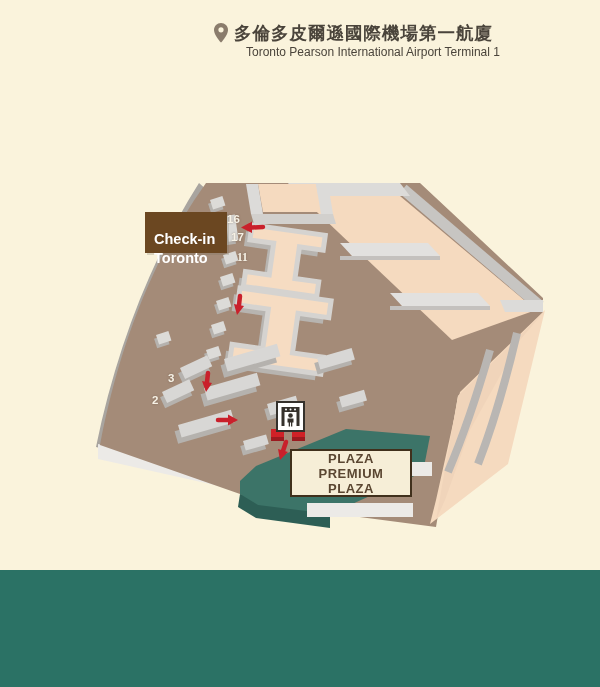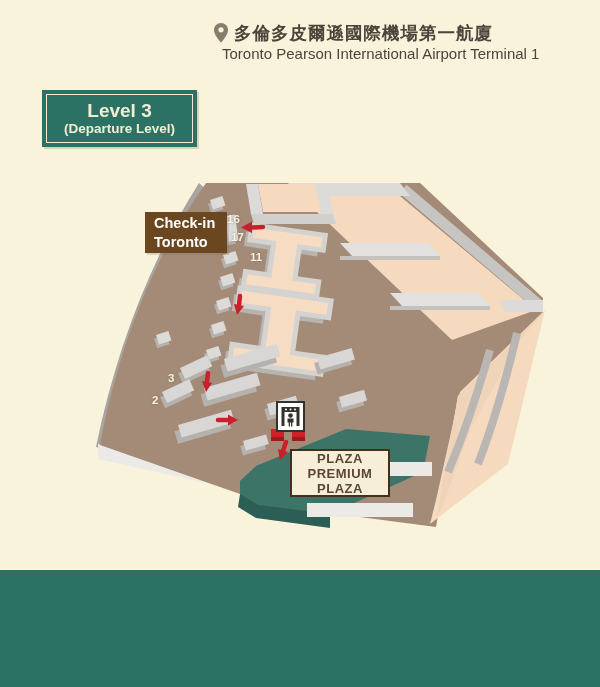--- a/index.html
+++ b/index.html
@@ -10,49 +10,49 @@
   }
   
   .header{position:absolute;left:0;top:0;width:600px;height:80px;}
   .pin{position:absolute;left:214px;top:23px;}
   .loc-zh{
     position:absolute;left:234px;top:21px;font-size:17.5px;font-weight:bold;
     color:#4a443b;letter-spacing:1px;white-space:nowrap;
     font-family:"DejaVu Sans","Liberation Sans",sans-serif;
   }
   .loc-en{
-    position:absolute;left:222px;top:45px;font-size:15px;color:#4a443b;white-space:nowrap;
+    position:absolute;left:246px;top:45px;font-size:12px;color:#4a443b;white-space:nowrap;
   }
   
   .badge{
     position:absolute;left:42px;top:90px;width:155px;height:57px;
     background:#2b7265;box-sizing:border-box;padding:4px;
     box-shadow:2px 2px 0 rgba(120,110,90,.25);
   }
   .badge-inner{
     width:100%;height:100%;box-sizing:border-box;border:1.5px solid #f1e9d0;
     display:flex;flex-direction:column;align-items:center;justify-content:center;
   }
   .badge-title{color:#f3ecd4;font-size:19px;font-weight:bold;line-height:21px;}
   .badge-sub{color:#f3ecd4;font-size:13.5px;font-weight:bold;line-height:16px;}
   
   .map-wrap{position:absolute;left:0;top:0;width:600px;height:687px;}
   .map-svg{position:absolute;left:0;top:0;}
   .checkin-label{
     position:absolute;left:145px;top:212px;width:82px;height:41px;
     background:#6b4721;color:#ffffff;font-weight:bold;font-size:14.5px;line-height:19px;
-    box-sizing:border-box;padding:2px 0 0 9px;
+    box-sizing:border-box;padding:18px 0 0 9px;
     box-shadow:2px 2px 0 rgba(120,110,90,.25);
   }
   .num{
     position:absolute;color:#f7f2e6;font-size:11.5px;font-weight:bold;
     text-shadow:0 0 2px rgba(90,70,55,.5);
   }
   .plaza-label{
-    position:absolute;left:290px;top:449px;width:100px;height:48px;
+    position:absolute;left:290px;top:449px;width:122px;height:48px;
     background:#f6eed7;border:2px solid #40301c;box-sizing:border-box;
     color:#5a4631;font-weight:bold;font-size:13px;line-height:15px;
     display:flex;flex-direction:column;align-items:center;justify-content:center;
     letter-spacing:.5px;
   }
   
   .legend{position:absolute;left:0;top:570px;width:600px;height:117px;background:#2b7265;}
 </style>
 </head>
 <body>
@@ -61,26 +61,20 @@
 
   <div class="header">
     <svg class="pin" width="14" height="20" viewBox="0 0 14 20">
       <path d="M7,0 C3.1,0 0,3.1 0,6.9 C0,12.1 7,19.6 7,19.6 C7,19.6 14,12.1 14,6.9 C14,3.1 10.9,0 7,0 Z" fill="#8a7c6c"></path>
       <circle cx="7" cy="6.8" r="2.6" fill="#faf3dc"></circle>
     </svg>
     <div class="loc-zh">多倫多皮爾遜國際機場第一航廈</div>
     <div class="loc-en">Toronto Pearson International Airport Terminal 1</div>
   </div>
 
-  <div class="badge">
-    <div class="badge-inner">
-      <div class="badge-title">Level 3</div>
-      <div class="badge-sub">(Departure Level)</div>
-    </div>
-  </div>
 
   <div class="map-wrap">
     <svg class="map-svg" width="600" height="687" viewBox="0 0 600 687">
 
       <g>
         <path d="M199,183 C151,259 116,349 96,447 L108,450 C127,354 158,265 208,191 Z" fill="#a8a49f"></path>
       </g>
 
       <g>
         <polygon points="98,444 340,498 340,513 98,459" fill="#eceae7"></polygon>
@@ -240,21 +234,21 @@
       </g>
     </svg>
 
     <div class="checkin-label">
       <div>Check-in</div>
       <div>Toronto</div>
     </div>
 
     <span class="num" style="left:227px;top:213px;">16</span>
     <span class="num" style="left:231px;top:231px;">17</span>
-    <span class="num" style="left:250px;top:251px;">11</span>
+    <span class="num" style="left:237px;top:251px;font-family:Liberation Serif, serif;">11</span>
     <span class="num" style="left:168px;top:372px;">3</span>
     <span class="num" style="left:152px;top:394px;">2</span>
 
     <div class="plaza-label">
       <div>PLAZA</div>
       <div>PREMIUM</div>
       <div>PLAZA</div>
     </div>
   </div>
 

